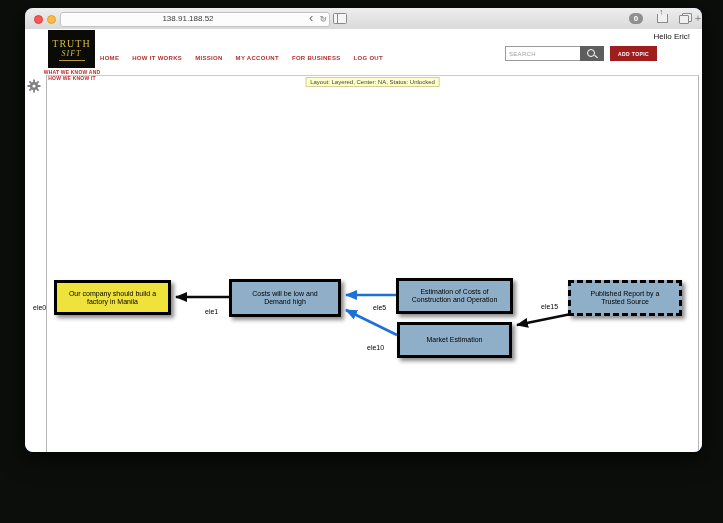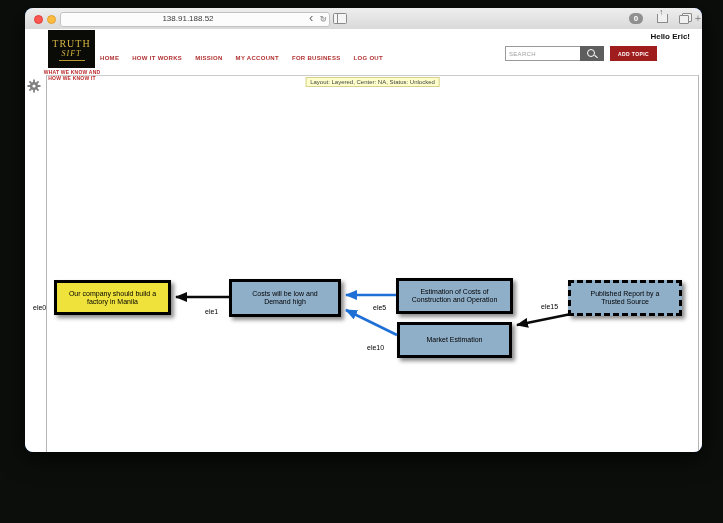--- a/index.html
+++ b/index.html
@@ -58,21 +58,21 @@
   .tabsbtn{position:absolute;left:654px;top:5px;width:12px;height:10px;}
   .tabrect{position:absolute;border:1px solid #8a8a8a;background:#f0f0f0;border-radius:1px;}
   .tabrect.a{left:3px;top:0;width:8px;height:7px;}
   .tabrect.b{left:0;top:2px;width:8px;height:7px;}
   .plusbtn{
     position:absolute;left:668px;top:2px;width:10px;height:16px;
     color:#8a8a8a;font-size:11px;line-height:16px;text-align:center;
   }
   
   .page{position:absolute;left:0;top:21px;width:100%;height:483px;background:#ffffff;}
-  .greeting{position:absolute;right:12px;top:3px;font-size:8px;font-weight:bold;color:#111111;}
+  .greeting{position:absolute;right:12px;top:3px;font-size:8px;font-weight:normal;color:#111111;}
   .logo{
     position:absolute;left:23px;top:1px;width:47px;height:38px;background:#0a0a06;
     display:flex;flex-direction:column;align-items:center;justify-content:center;
     font-family:"Liberation Serif", serif;color:#d7b944;
   }
   .logo1{font-size:10px;letter-spacing:1px;}
   .logo2{font-size:8px;letter-spacing:1px;margin-top:0px;font-style:italic;}
   .logoline{width:26px;height:1px;background:#b99a30;margin-top:2px;}
   .tagline{
     position:absolute;left:8px;top:41px;width:78px;text-align:center;

